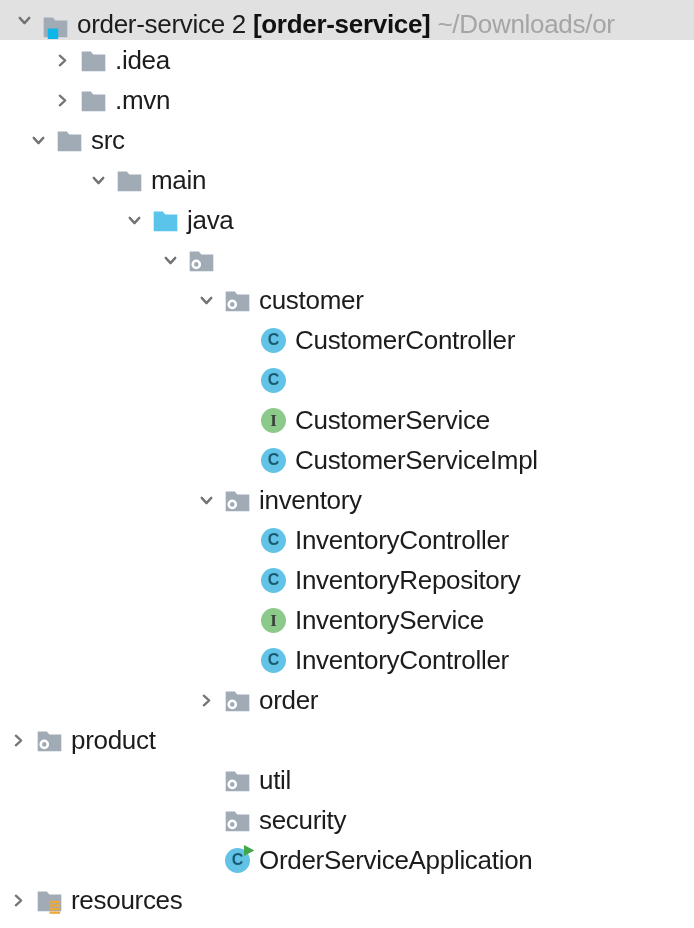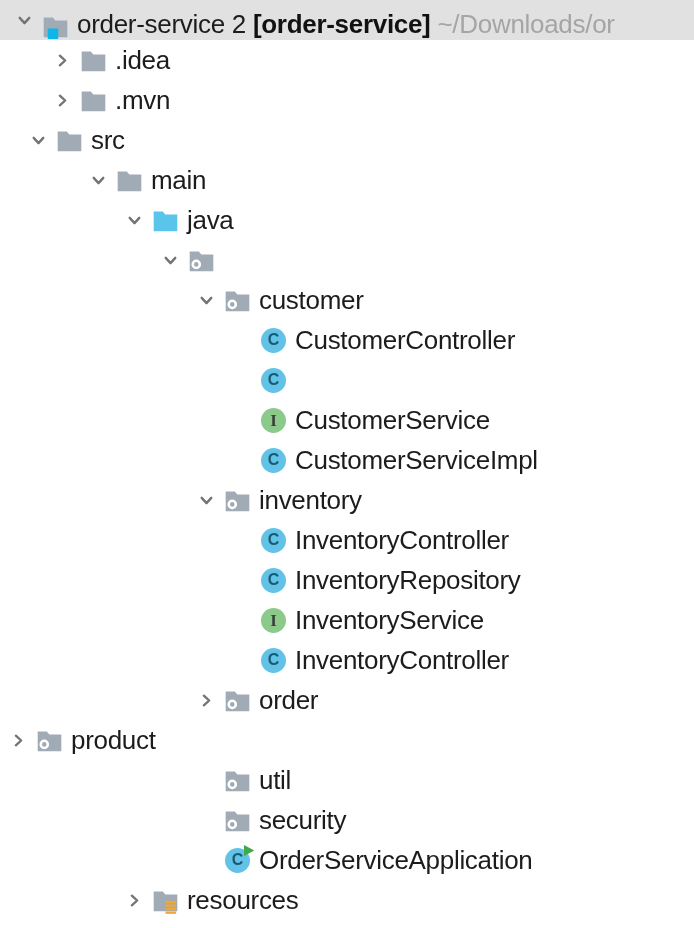--- a/index.html
+++ b/index.html
@@ -298,21 +298,21 @@
       <span class="ico">
     <span class="badge badge-class">
           <span class="badge-letter letter-class">C</span>
           <svg class="run-arrow" viewBox="0 0 8 8">
             <polygon class="run-fill" points="0,0 7.5,4 0,8"></polygon>
           </svg>
         </span>
   </span>
       <span class="label">OrderServiceApplication</span>
     </div>
-    <div class="row" style="padding-left: 116px;">
+    <div class="row" style="">
       <span class="chev">
     <svg class="chev-svg" viewBox="0 0 16 16">
           <polyline class="chev-line" points="5.5,3.5 10.5,8 5.5,12.5"></polyline>
         </svg>
   </span>
       <span class="ico">
     <svg class="icon-svg" viewBox="0 0 16 16">
           <path class="folder-fill" d="M1 2.6h5.4l1.5 1.9H15v9.9H1z"></path>
           <rect class="res-bar" x="8" y="8.2" width="6.3" height="1.4"></rect>
           <rect class="res-bar" x="8" y="10.3" width="6.3" height="1.4"></rect>

